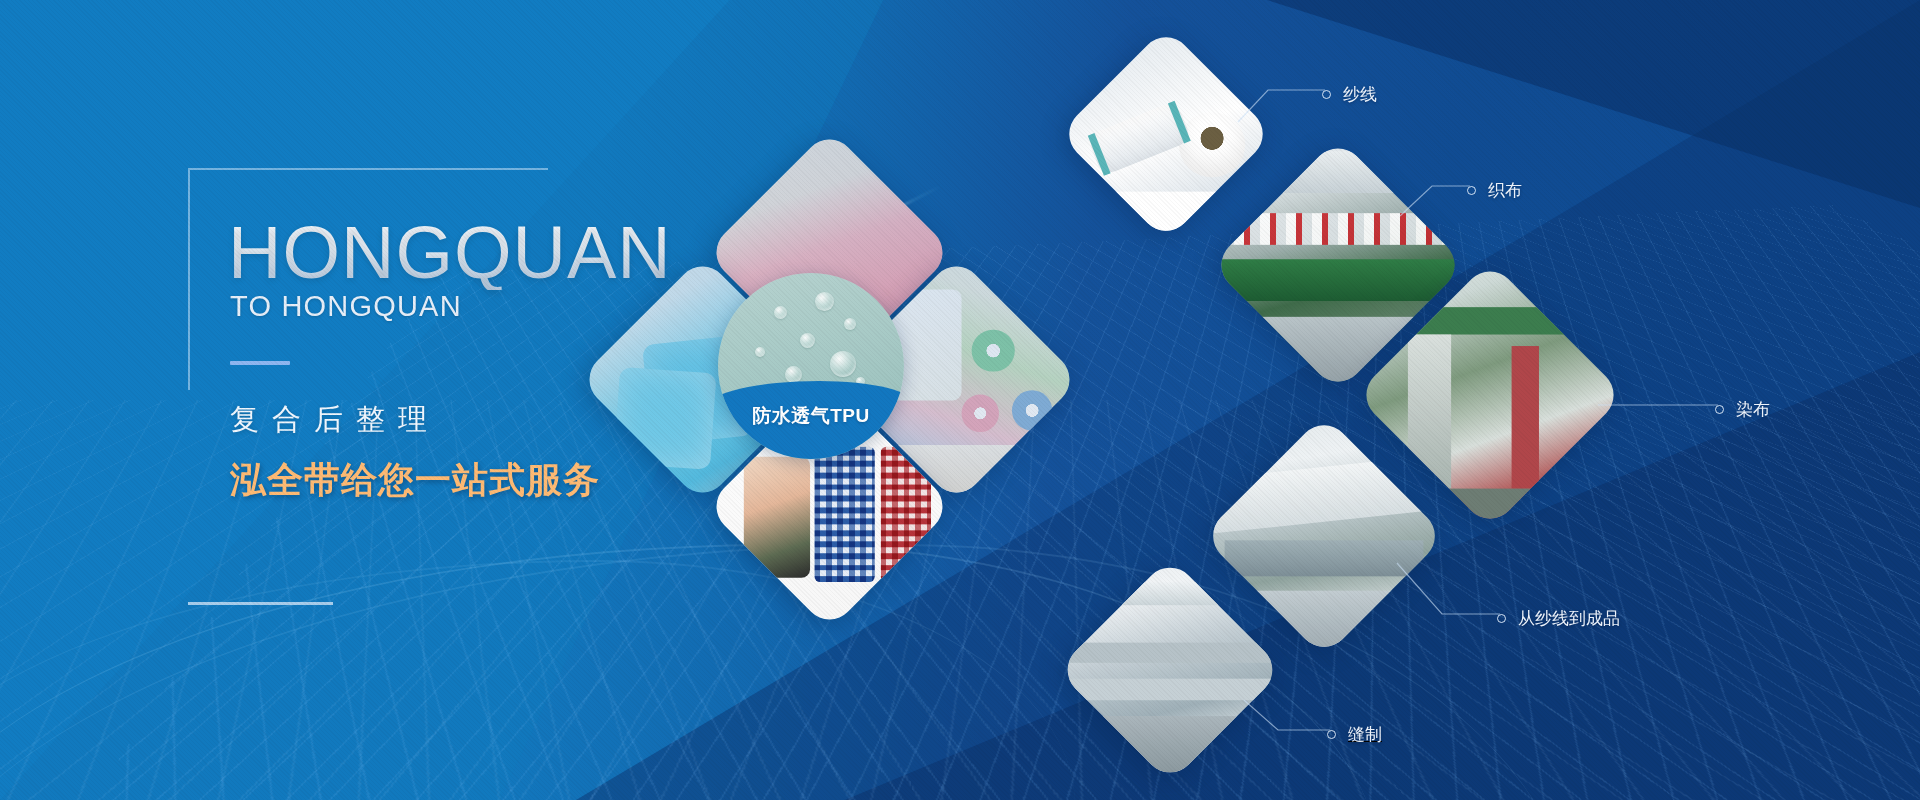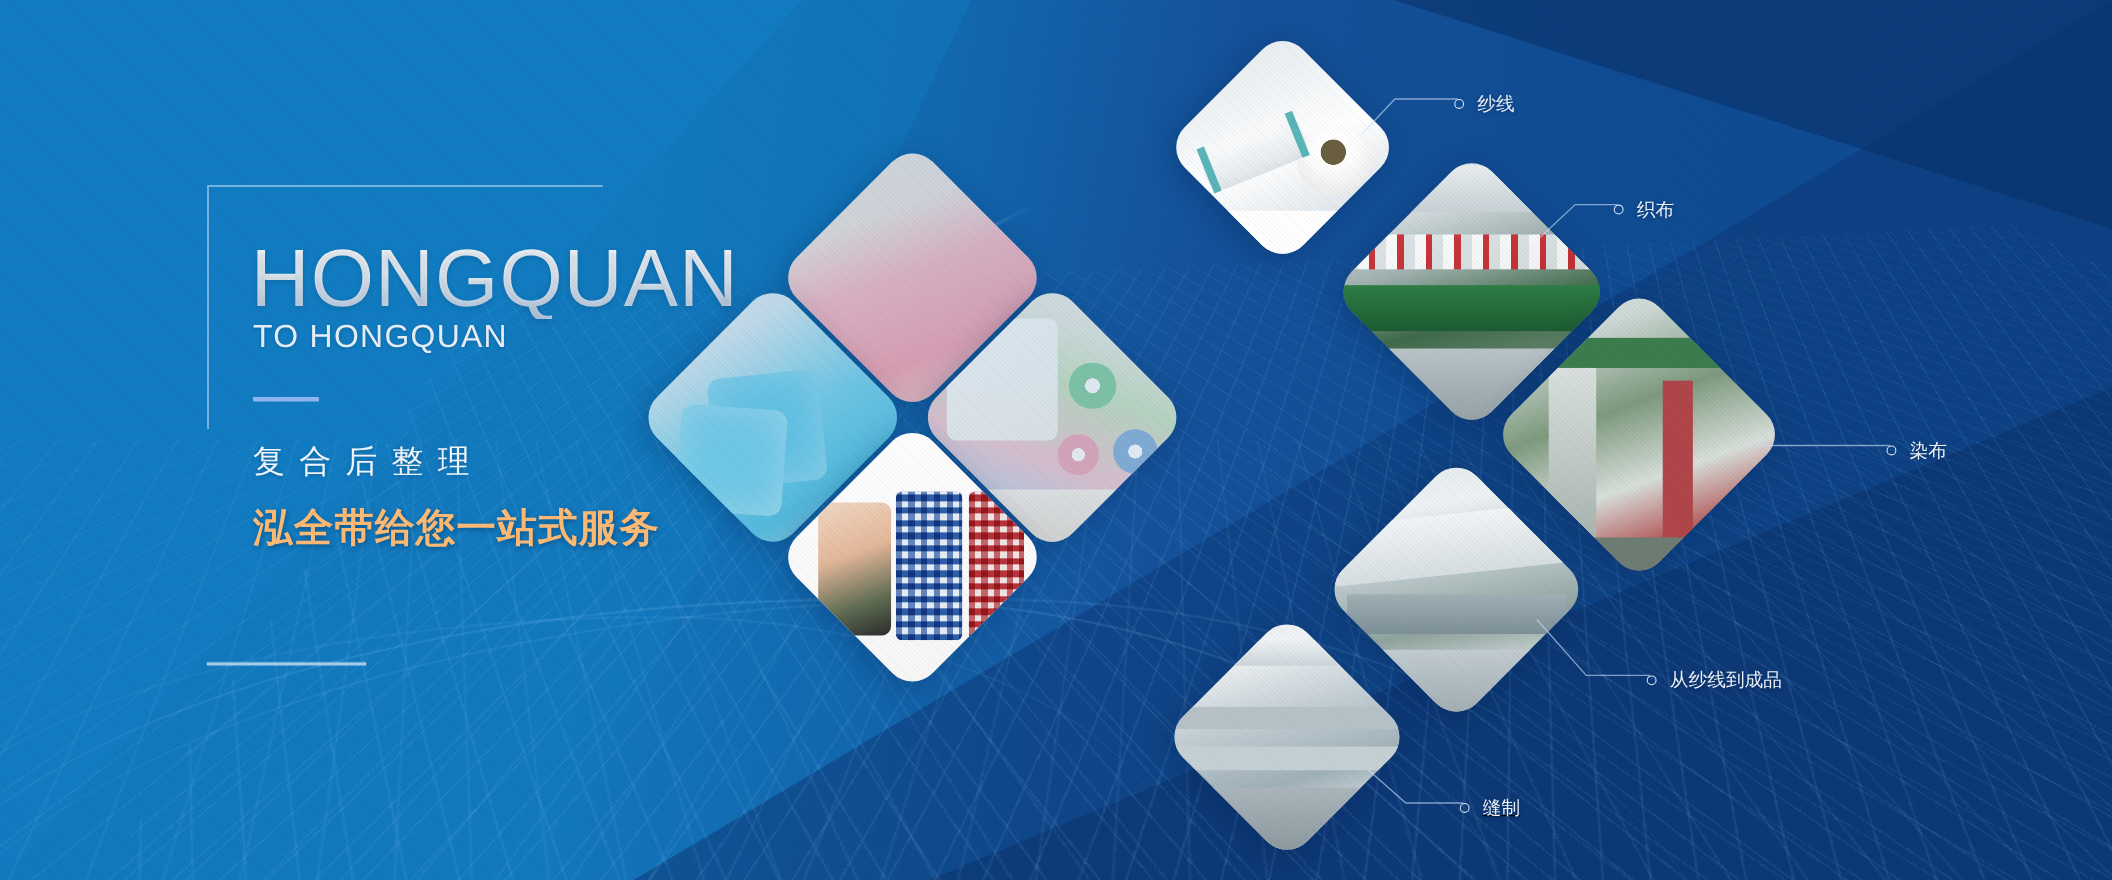--- a/index.html
+++ b/index.html
@@ -434,20 +434,36 @@
     <div class="dmd ph-sew" style="left:1090px; top:590px; width:160px; height:160px;">
       <div class="inner"></div>
       <div class="sewart">
           <div class="s1"></div>
           <div class="s2"></div>
           <div class="s3"></div>
           <div class="s4"></div>
         </div>
     </div>
 
+    <div class="tpu-badge">
+      <div class="drops">
+        <div class="drop" style="left:52%; top:10%; width:19px; height:19px;"></div>
+        <div class="drop" style="left:30%; top:18%; width:13px; height:13px;"></div>
+        <div class="drop" style="left:68%; top:24%; width:12px; height:12px;"></div>
+        <div class="drop" style="left:44%; top:32%; width:15px; height:15px;"></div>
+        <div class="drop" style="left:20%; top:40%; width:10px; height:10px;"></div>
+        <div class="drop" style="left:60%; top:42%; width:26px; height:26px;"></div>
+        <div class="drop" style="left:36%; top:50%; width:17px; height:17px;"></div>
+        <div class="drop" style="left:26%; top:60%; width:11px; height:11px;"></div>
+        <div class="drop" style="left:50%; top:62%; width:13px; height:13px;"></div>
+        <div class="drop" style="left:74%; top:56%; width:9px; height:9px;"></div>
+      </div>
+      <div class="wave-fill"></div>
+      <div class="tpu-label">防水透气TPU</div>
+    </div>
   </div>
 
   <svg class="leader" style="left:0; top:0; width:1920px; height:800px;">
     <g stroke="rgba(205,226,248,.62)" stroke-width="1.2" fill="none">
       <path d="M1238 122 L1268 90 L1325 90"></path>
       <path d="M1400 216 L1432 186 L1470 186"></path>
       <path d="M1598 405 L1718 405"></path>
       <path d="M1397 563 L1442 614 L1500 614"></path>
       <path d="M1244 700 L1278 730 L1330 730"></path>
     </g>

